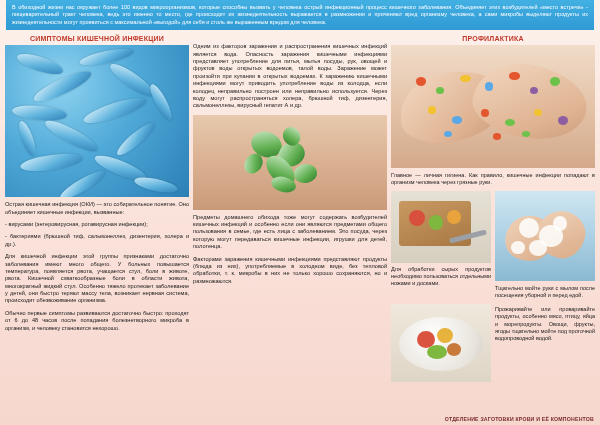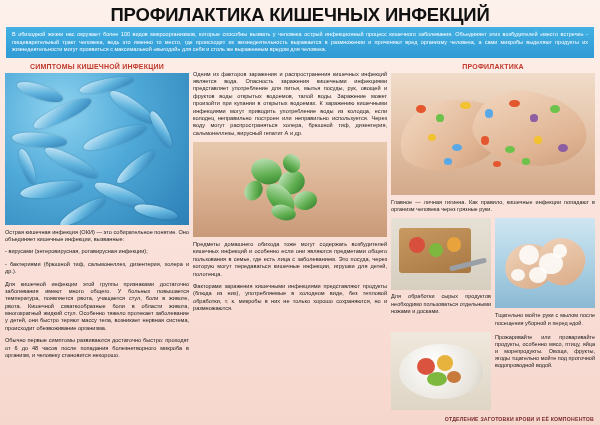--- a/index.html
+++ b/index.html
@@ -167,21 +167,20 @@
     color:#7a2b2b;
     font-weight:bold;
     letter-spacing:.2px;
   }
 </style>
 </head>
 <body>
 
 <div class="poster">
 
-  <div class="title">ПРОФИЛАКТИКА КИШЕЧНЫХ ИНФЕКЦИЙ</div>
 
   <div class="intro">В обиходной жизни нас окружает более 100 видов микроорганизмов, которые способны вызвать у человека острый инфекционный процесс кишечного заболевания. Объединяет этих возбудителей «место встречи» - пищеварительный тракт человека, ведь это именно то место, где происходит их жизнедеятельность выражается в размножении и причиняют вред организму человека, а сами микробы выделяют продукты их жизнедеятельности могут проявиться с максимальной «выгодой» для себя и столь же выраженным вредом для человека.</div>
 
   <div class="columns">
 
     <div class="col col-left">
       <div class="sechead">СИМПТОМЫ КИШЕЧНОЙ ИНФЕКЦИИ</div>
 
       <div class="img img-bacteria">
         <span class="rod" style="left:6%;top:8%;width:26%;height:9%;transform:rotate(18deg)"></span>

